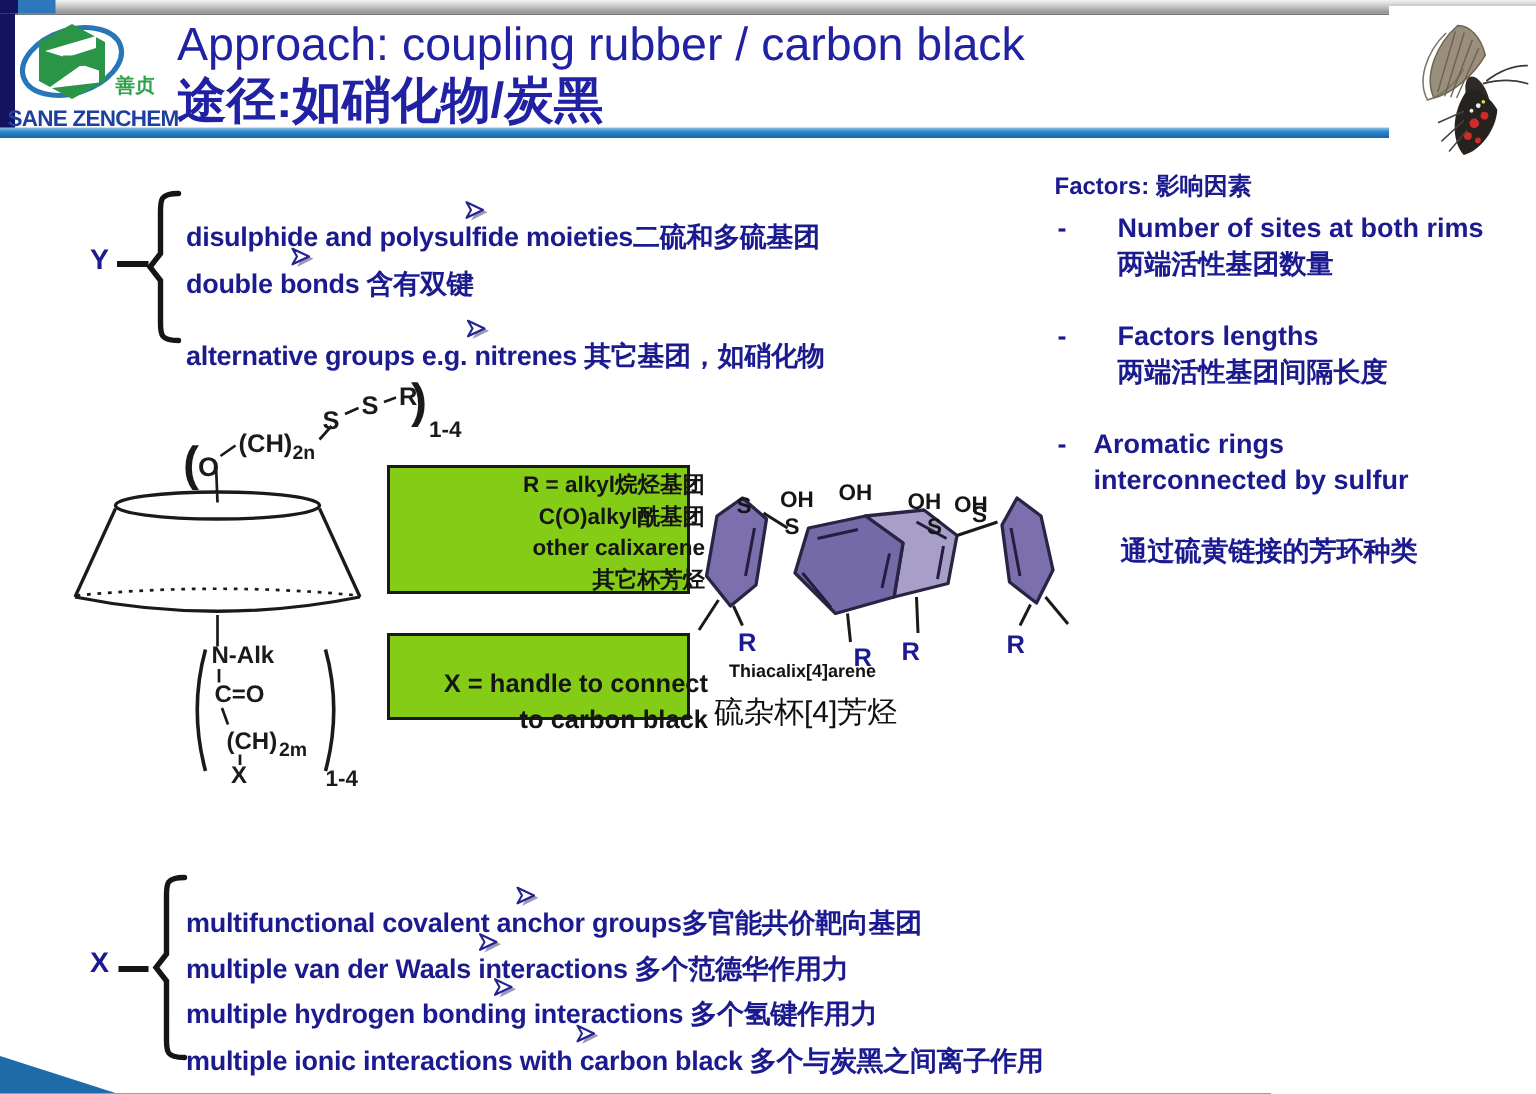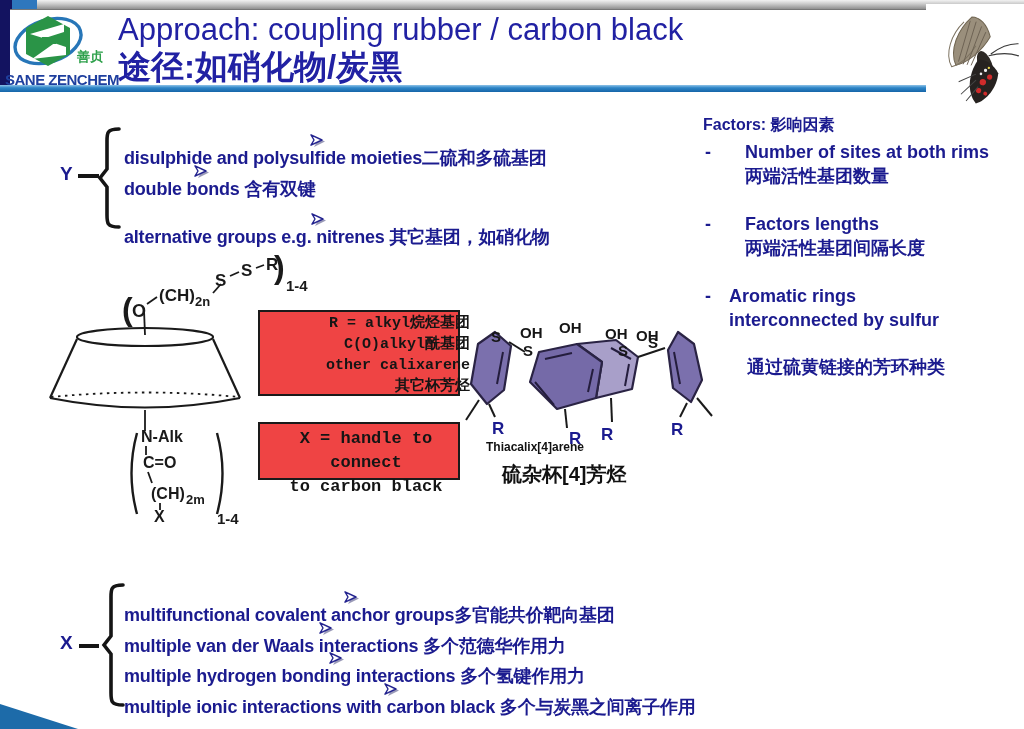--- a/index.html
+++ b/index.html
@@ -24,27 +24,27 @@
   .b-arrow{width:15px;height:13px;margin-top:4px;margin-right:36px;flex:none;}
   .b-text{font-size:18px;font-weight:bold;color:#1b1b8f;white-space:nowrap;line-height:22px;letter-spacing:-0.2px;}
   
   #factors{left:703px;top:114px;width:322px;color:#1b1b8f;font-weight:bold;}
   #factors-title{font-size:16px;line-height:22px;margin-bottom:5px;}
   .factor{display:flex;margin-bottom:25px;font-size:18px;line-height:23.5px;}
   .factor-dash{width:40px;padding-left:2px;flex:none;}
   .factor.tight .factor-dash{width:24px;}
   .factor-body{width:246px;}
   
-  .chem-box{border:2px solid #1a1a1a;box-sizing:border-box;background:#ef4444;font-family:Liberation Mono, monospace;}
+  .chem-box{border:2px solid #1a1a1a;box-sizing:border-box;background:#84cc16;}
   #r-box{left:258px;top:310px;width:202px;height:86px;}
   #r-box .box-lines{width:210px;text-align:right;font-size:15px;font-weight:bold;color:#151515;line-height:21px;padding-top:1px;}
   #x-box{left:258px;top:422px;width:202px;height:58px;}
-  #x-box .box-lines{width:212px;text-align:center;font-size:17px;font-weight:bold;color:#151515;line-height:24px;padding-top:3px;}
+  #x-box .box-lines{width:212px;text-align:right;font-size:17px;font-weight:bold;color:#151515;line-height:24px;padding-top:20px;}
   #thia-title{left:486px;top:440px;font-size:12px;font-weight:bold;color:#111;white-space:nowrap;}
-  #thia-sub{left:502px;top:461px;font-size:20px;font-weight:bold;color:#111;white-space:nowrap;}
+  #thia-sub{left:476px;top:461px;font-size:20px;font-weight:normal;color:#111;white-space:nowrap;}
   #corner-triangle{left:0;top:704px;width:78px;height:25px;background:#1d6ba9;clip-path:polygon(0 0,100% 100%,0 100%);}
   svg{overflow:visible;}
   svg text{font-family:"Liberation Sans",sans-serif;}
 </style>
 </head>
 <body>
 
 <div id="slide">
 
   <div id="topbar" class="abs">

